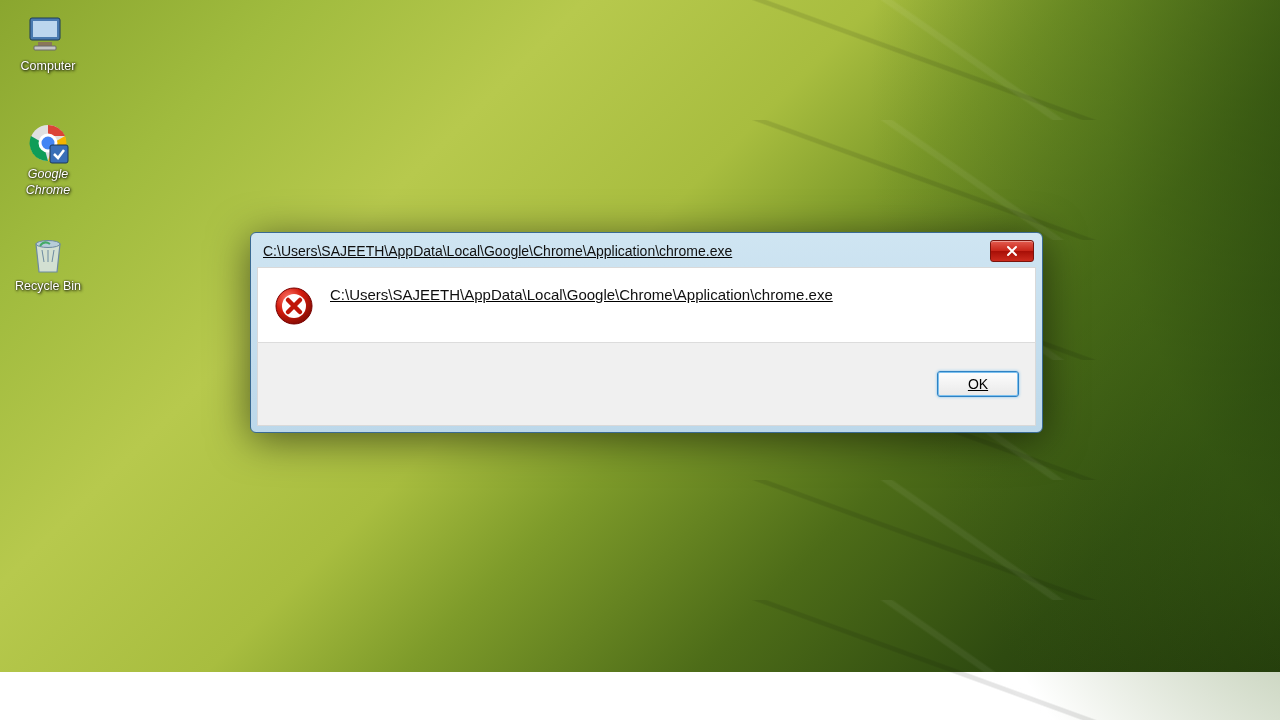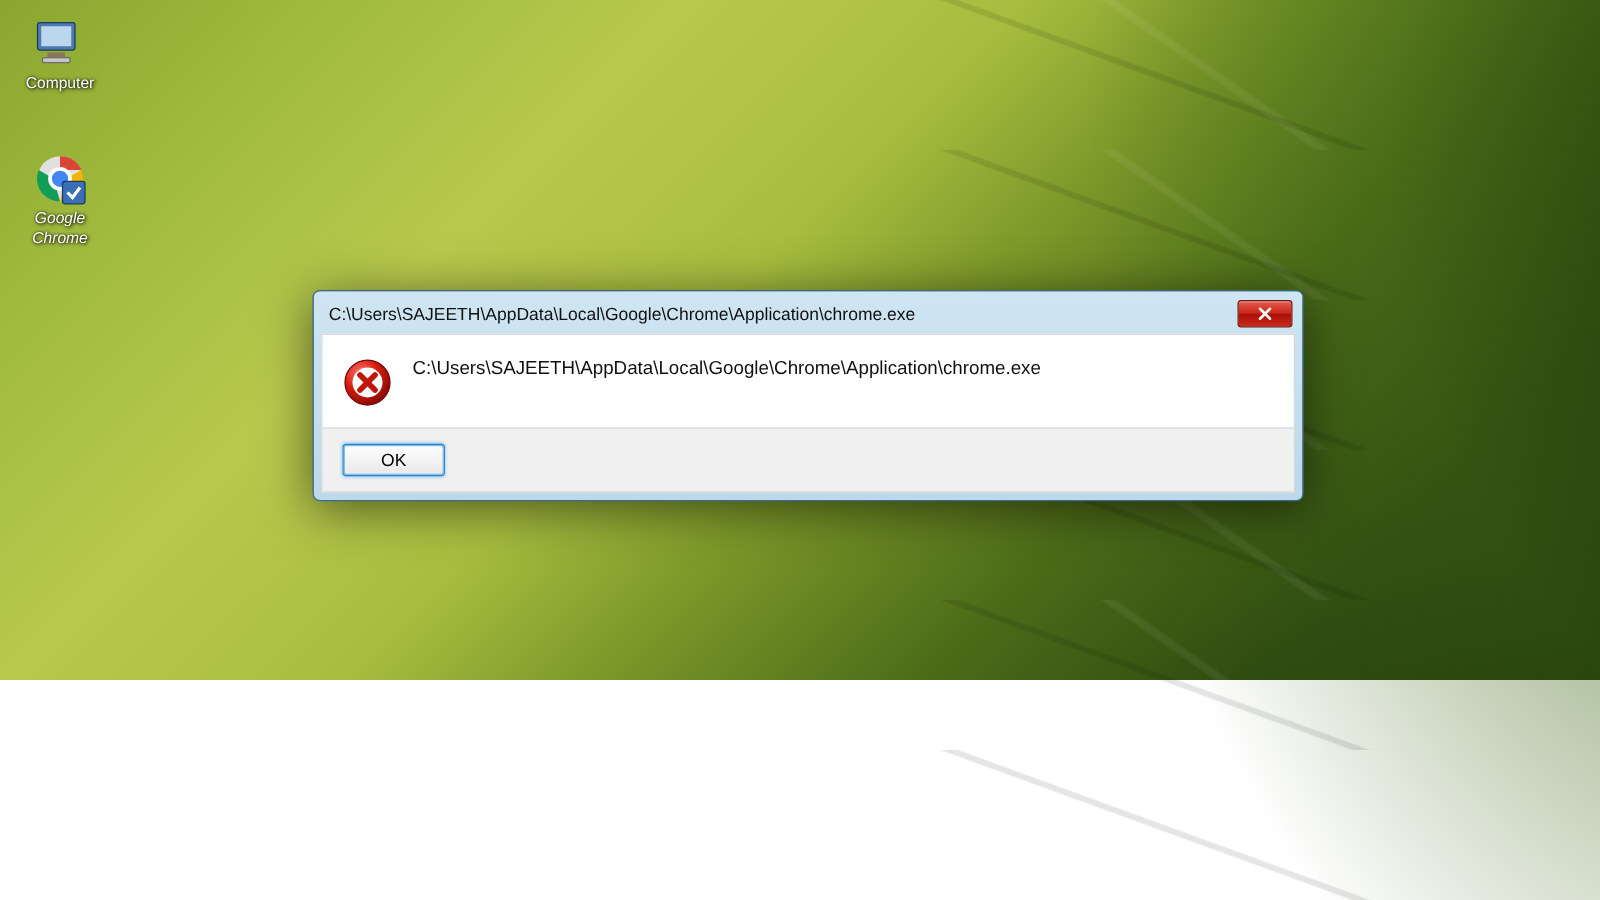--- a/index.html
+++ b/index.html
@@ -6,21 +6,21 @@
     margin: 0;
     padding: 0;
     width: 1280px;
     height: 720px;
     overflow: hidden;
     font-family: "Segoe UI", Tahoma, sans-serif;
   }
   .desktop {
     position: relative;
     width: 1280px;
-    height: 544px;
+    height: 672px;
     background: linear-gradient(135deg, #8aa62f 0%, #a0bb3e 15%, #b7c94d 30%, #a8bd3f 45%, #7e9b2a 55%, #4d6c18 70%, #2e4a10 85%, #1e330a 100%);
   }
   
   .leaf {
     position:absolute;
     right:0; top:0;
     width:600px; height:720px;
     background:
       linear-gradient(35deg, transparent 48%, rgba(255,255,255,0.06) 48.5%, rgba(255,255,255,0.06) 49.5%, transparent 50%) ,
       linear-gradient(20deg, transparent 43%, rgba(0,0,0,0.10) 43.5%, rgba(0,0,0,0.10) 44.5%, transparent 45%);
@@ -57,20 +57,21 @@
     top: 232px;
     width: 793px;
     filter: drop-shadow(0 6px 20px rgba(0,0,0,0.55));
   }
   .dialog {
     border: 1px solid #3a6a92;
     border-radius: 6px;
     background: linear-gradient(#cfe5f2, #bcd8ea);
     padding: 6px;
     box-sizing: border-box;
+    text-decoration: underline;
   }
   .titlebar {
     display: flex;
     align-items: center;
     height: 24px;
     padding: 0 2px 4px 6px;
   }
   .titlebar .title {
     flex: 1;
     font-size: 14px;
@@ -112,23 +113,23 @@
   }
   .msg .path {
     margin-bottom: 18px;
     word-break: break-all;
   }
 
   .button-row {
     background: #f0f0f0;
     border: 1px solid #d9d9d9;
     border-top: 1px solid #dcdcdc;
-    padding: 12px 16px;
+    padding: 28px 16px;
     display: flex;
-    justify-content: flex-start;
+    justify-content: flex-end;
   }
   .ok-btn {
     min-width: 82px;
     height: 26px;
     font-size: 14px;
     color: #000;
     background: linear-gradient(#fdfdfd, #e9e9e9);
     border: 1px solid #2e82c4;
     border-radius: 3px;
     box-shadow: 0 0 0 1px #7cc0ee inset, 0 0 3px #7cc0ee;
@@ -162,20 +163,31 @@
         <path d="M41 17 A18 18 0 0 1 24 42 L29 24 Z" fill="#f4b400"></path>
         <path d="M24 42 A18 18 0 0 1 7 17 L19 24 Z" fill="#0f9d58"></path>
         <circle cx="24" cy="24" r="8" fill="#4285f4" stroke="#fff" stroke-width="3"></circle>
         <rect x="26" y="26" width="18" height="18" fill="#3a6fb7" stroke="#1c3a59" rx="2"></rect>
         <path d="M30 35 l4 4 l6 -8" stroke="#fff" stroke-width="2.5" fill="none"></path>
       </svg>
     </div>
     <div>Google Chrome</div>
   </div>
 
+  <div class="desktop-icon" style="left:8px; top:234px;">
+    <div class="glyph">
+      <svg viewBox="0 0 48 42">
+        <path d="M12 10 L36 10 L33 38 L15 38 Z" fill="#dce6ec" stroke="#6d8aa0" stroke-width="1.2" fill-opacity="0.85"></path>
+        <ellipse cx="24" cy="10" rx="12" ry="3.5" fill="#b8cdd9" stroke="#6d8aa0"></ellipse>
+        <path d="M18 16 l2 12 M24 16 l0 12 M30 16 l-2 12" stroke="#6d8aa0" stroke-width="1"></path>
+        <path d="M16 12 q4 -6 10 -2" stroke="#4a6" stroke-width="2" fill="none"></path>
+      </svg>
+    </div>
+    <div>Recycle Bin</div>
+  </div>
 
   <div class="dialog-shadow">
     <div class="dialog">
       <div class="titlebar">
         <div class="title">C:\Users\SAJEETH\AppData\Local\Google\Chrome\Application\chrome.exe</div>
         <div class="close-btn" title="Close">
           <svg viewBox="0 0 12 12">
             <path d="M2 2 L10 10 M10 2 L2 10" stroke="#fff" stroke-width="2" stroke-linecap="round"></path>
           </svg>
         </div>

